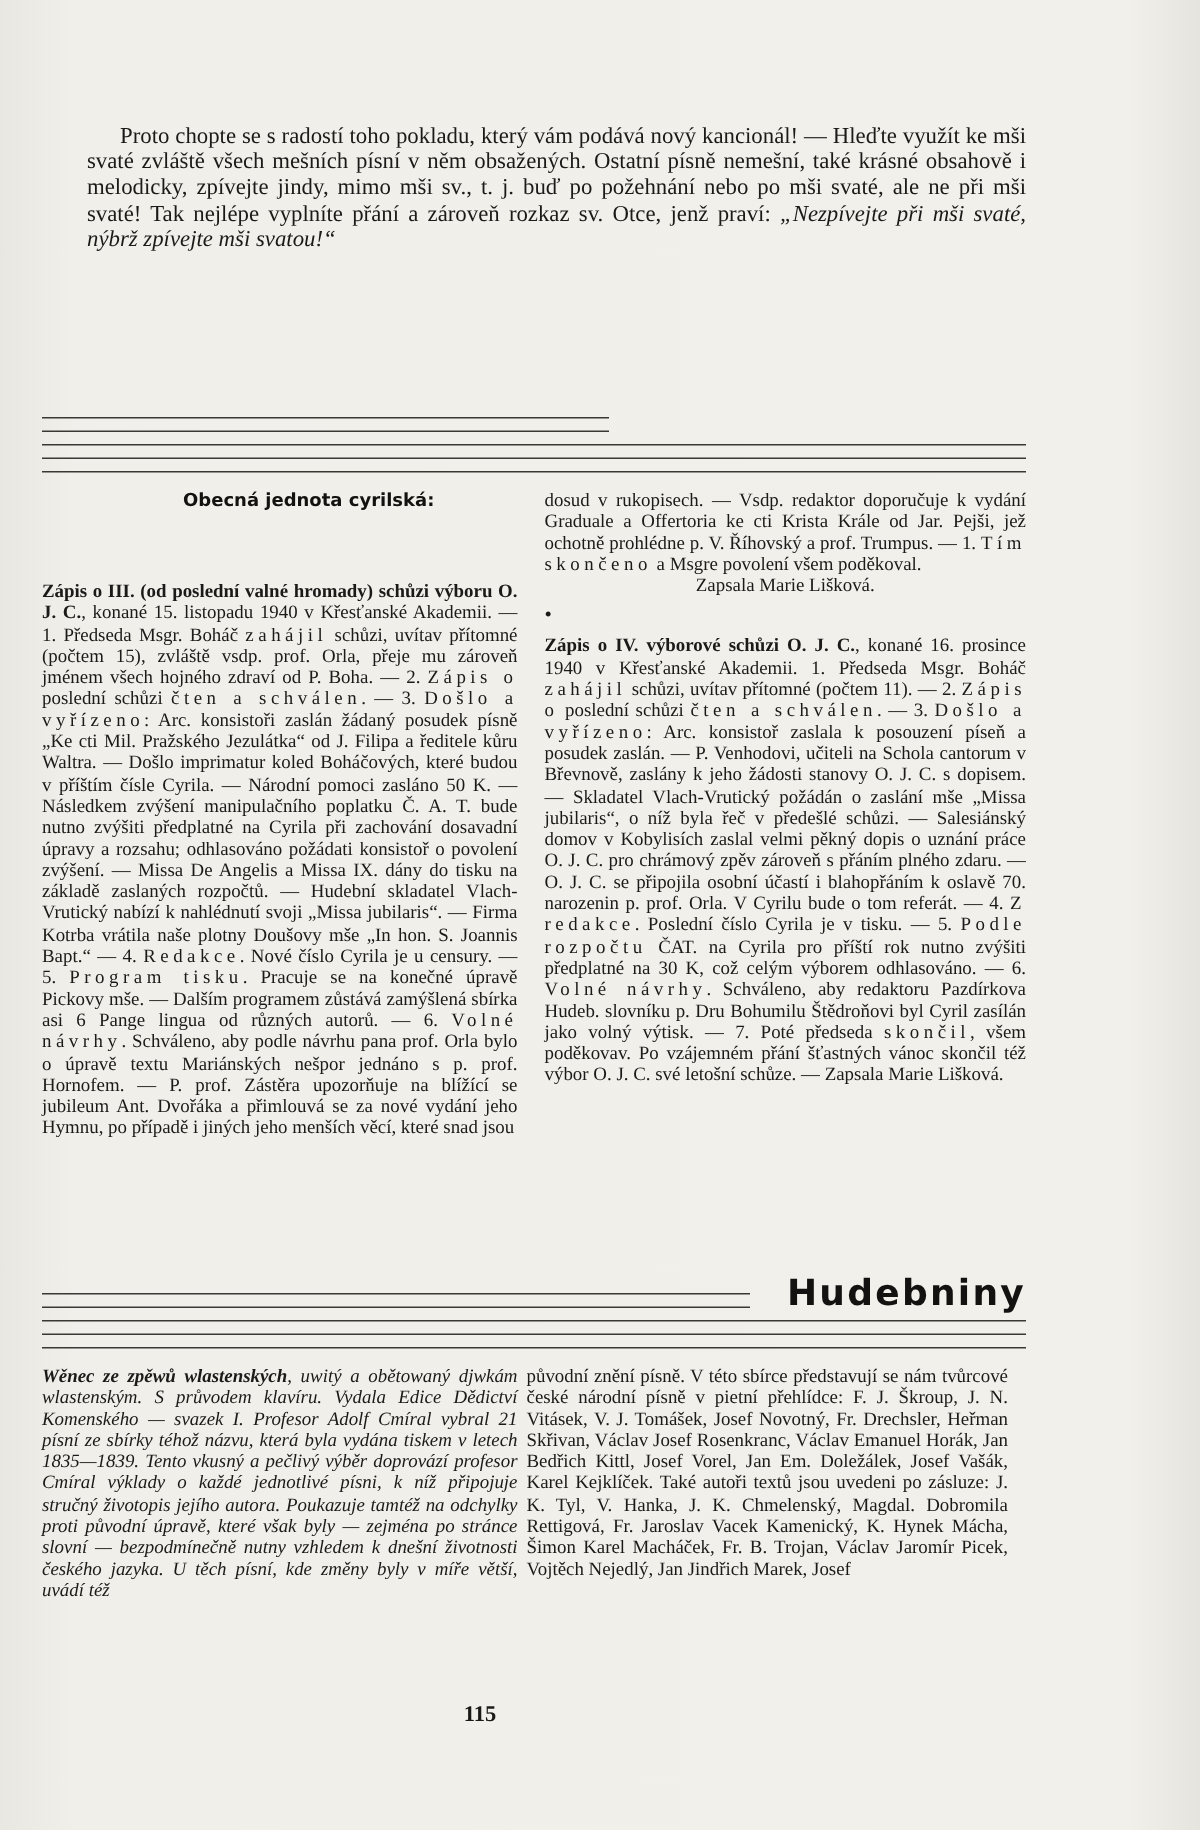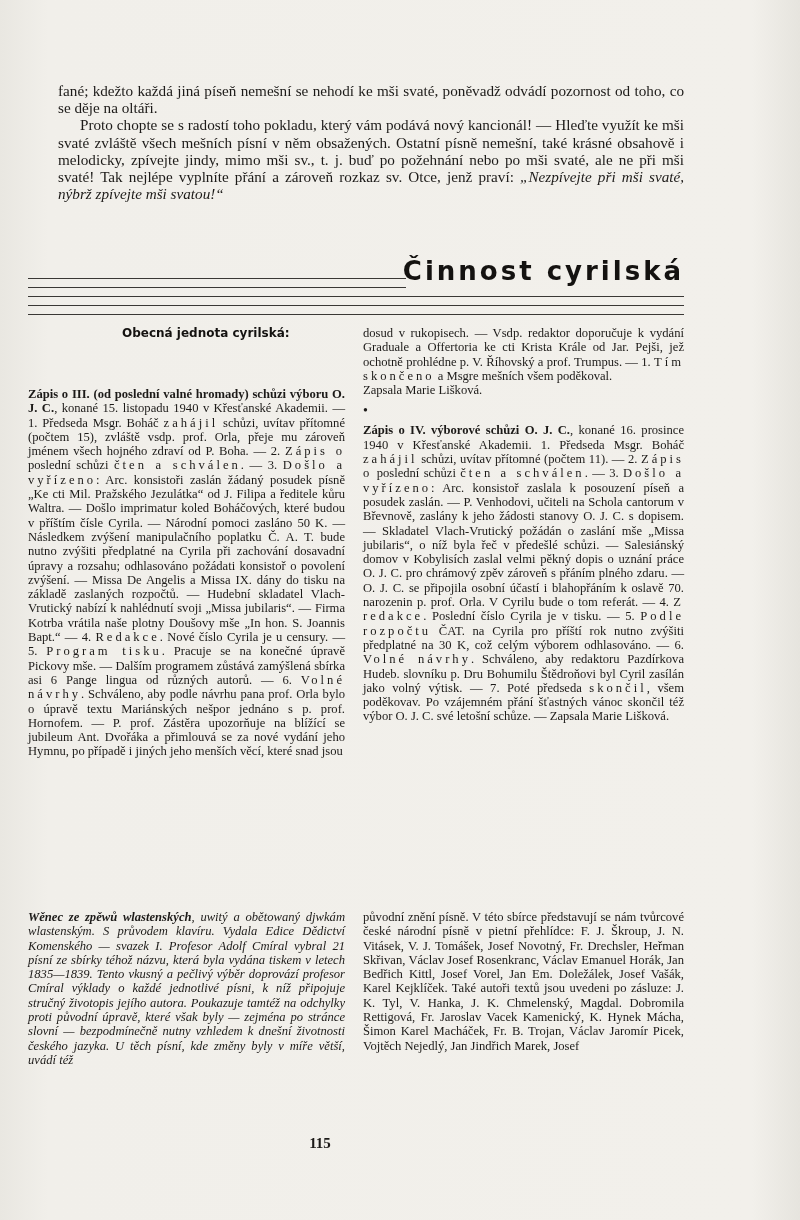--- a/index.html
+++ b/index.html
@@ -46,63 +46,69 @@
   .col {
     position: absolute; font-size: 12.6px; line-height: 14.3px;
     text-align: justify; hyphens: manual;
   }
   .col p { margin: 0; }
   .col b { font-weight: bold; }
   .sp { letter-spacing: 3px; }
   #col1 { left: 28px; top: 360px; width: 317px; margin-top: 27px; }
   #col2 { left: 363px; top: 326px; width: 321px; }
   #col3 { left: 28px; top: 910px; width: 317px; font-style: italic; }
-  #col4 { left: 363px; top: 910px; width: 321px; font-family: Liberation Serif, serif; }
-  .sign-row { display: flex; justify-content: flex-start; }
+  #col4 { left: 351px; top: 910px; width: 321px; font-family: Liberation Serif, serif; }
+  .sign-row { display: flex; justify-content: center; }
   .bullet { display: block; font-size: 14px; line-height: 20px; margin: 4px 0 2px 0; }
   .page-number {
     position: absolute; left: 0; width: 640px; top: 1135px; text-align: center;
     font-size: 15px; font-weight: bold;
   }
 </style>
 </head>
 <body>
 
 <div class="page">
 
   <div class="intro">
-    <p>fané; kdežto každá jiná píseň nemešní se nehodí ke mši svaté, poněvadž odvádí pozornost od toho, co se děje na oltáři.</p>
     <p class="indent"><span>Proto chopte se s radostí toho pokladu, který vám podává nový kancionál! — Hleďte využít ke mši svaté zvláště všech mešních písní v něm obsažených. Ostatní písně nemešní, také krásné obsahově i melodicky, zpívejte jindy, mimo mši sv., t. j. buď po požehnání nebo po mši svaté, ale ne při mši svaté! Tak nejlépe vyplníte přání a zároveň rozkaz sv. Otce, jenž praví: </span><span class="quote">„Nezpívejte při mši svaté, nýbrž zpívejte mši svatou!“</span></p>
   </div>
 
   <div class="section-head" id="head1">
     <div class="rule" style="top:22px;width:378px;"></div>
     <div class="rule" style="top:31px;width:378px;"></div>
     <div class="rule" style="top:40px;width:656px;"></div>
     <div class="rule" style="top:49px;width:656px;"></div>
     <div class="rule" style="top:58px;width:656px;"></div>
-    <div class="title">Činnost cyrilská</div>
   </div>
 
   <div class="subhead">Obecná jednota cyrilská:</div>
 
   <div class="col" id="col1">
     <p><b>Zápis o III. (od poslední valné hromady) schůzi výboru O. J. C.</b><span>, konané 15. listopadu 1940 v Křesťanské Akademii. — 1. Předseda Msgr. Boháč </span><span class="sp">zahájil</span><span> schůzi, uvítav přítomné (počtem 15), zvláště vsdp. prof. Orla, přeje mu zároveň jménem všech hojného zdraví od P. Boha. — 2. </span><span class="sp">Zápis o</span><span> poslední schůzi </span><span class="sp">čten a schválen</span><span>. — 3. </span><span class="sp">Došlo a vyřízeno</span><span>: Arc. konsistoři zaslán žádaný posudek písně „Ke cti Mil. Pražského Jezulátka“ od J. Filipa a ředitele kůru Waltra. — Došlo imprimatur koled Boháčových, které budou v příštím čísle Cyrila. — Národní pomoci zasláno 50 K. — Následkem zvýšení manipulačního poplatku Č. A. T. bude nutno zvýšiti předplatné na Cyrila při zachování dosavadní úpravy a rozsahu; odhlasováno požádati konsistoř o povolení zvýšení. — Missa De Angelis a Missa IX. dány do tisku na základě zaslaných rozpočtů. — Hudební skladatel Vlach-Vrutický nabízí k nahlédnutí svoji „Missa jubilaris“. — Firma Kotrba vrátila naše plotny Doušovy mše „In hon. S. Joannis Bapt.“ — 4. </span><span class="sp">Redakce</span><span>. Nové číslo Cyrila je u censury. — 5. </span><span class="sp">Program tisku</span><span>. Pracuje se na konečné úpravě Pickovy mše. — Dalším programem zůstává zamýšlená sbírka asi 6 Pange lingua od různých autorů. — 6. </span><span class="sp">Volné návrhy</span><span>. Schváleno, aby podle návrhu pana prof. Orla bylo o úpravě textu Mariánských nešpor jednáno s p. prof. Hornofem. — P. prof. Zástěra upozorňuje na blížící se jubileum Ant. Dvořáka a přimlouvá se za nové vydání jeho Hymnu, po případě i jiných jeho menších věcí, které snad jsou</span></p>
   </div>
 
   <div class="col" id="col2">
-    <p><span>dosud v rukopisech. — Vsdp. redaktor doporučuje k vydání Graduale a Offertoria ke cti Krista Krále od Jar. Pejši, jež ochotně prohlédne p. V. Říhovský a prof. Trumpus. — 1. </span><span class="sp">Tím skončeno</span><span> a Msgre mešních všem poděkoval.</span></p>
+    <p><span>dosud v rukopisech. — Vsdp. redaktor doporučuje k vydání Graduale a Offertoria ke cti Krista Krále od Jar. Pejši, jež ochotně prohlédne p. V. Říhovský a prof. Trumpus. — 1. </span><span class="sp">Tím skončeno</span><span> a Msgre povolení všem poděkoval.</span></p>
     <p class="sign-row">
         <span></span>
         <span>Zapsala Marie Lišková.</span>
       </p>
     <span class="bullet">•</span>
     <p><b>Zápis o IV. výborové schůzi O. J. C.</b><span>, konané 16. prosince 1940 v Křesťanské Akademii. 1. Předseda Msgr. Boháč </span><span class="sp">zahájil</span><span> schůzi, uvítav přítomné (počtem 11). — 2. </span><span class="sp">Zápis o</span><span> poslední schůzi </span><span class="sp">čten a schválen</span><span>. — 3. </span><span class="sp">Došlo a vyřízeno</span><span>: Arc. konsistoř zaslala k posouzení píseň a posudek zaslán. — P. Venhodovi, učiteli na Schola cantorum v Břevnově, zaslány k jeho žádosti stanovy O. J. C. s dopisem. — Skladatel Vlach-Vrutický požádán o zaslání mše „Missa jubilaris“, o níž byla řeč v předešlé schůzi. — Salesiánský domov v Kobylisích zaslal velmi pěkný dopis o uznání práce O. J. C. pro chrámový zpěv zároveň s přáním plného zdaru. — O. J. C. se připojila osobní účastí i blahopřáním k oslavě 70. narozenin p. prof. Orla. V Cyrilu bude o tom referát. — 4. </span><span class="sp">Z redakce</span><span>. Poslední číslo Cyrila je v tisku. — 5. </span><span class="sp">Podle rozpočtu</span><span> ČAT. na Cyrila pro příští rok nutno zvýšiti předplatné na 30 K, což celým výborem odhlasováno. — 6. </span><span class="sp">Volné návrhy</span><span>. Schváleno, aby redaktoru Pazdírkova Hudeb. slovníku p. Dru Bohumilu Štědroňovi byl Cyril zasílán jako volný výtisk. — 7. Poté předseda </span><span class="sp">skončil</span><span>, všem poděkovav. Po vzájemném přání šťastných vánoc skončil též výbor O. J. C. své letošní schůze. — Zapsala Marie Lišková.</span></p>
   </div>
 
+  <div class="section-head" id="head2">
+    <div class="rule" style="top:14px;width:472px;"></div>
+    <div class="rule" style="top:23px;width:472px;"></div>
+    <div class="rule" style="top:32px;width:656px;"></div>
+    <div class="rule" style="top:41px;width:656px;"></div>
+    <div class="rule" style="top:50px;width:656px;"></div>
+    <div class="title">Hudebniny</div>
+  </div>
 
   <div class="col" id="col3">
     <p><b>Wěnec ze zpěwů wlastenských</b><span>, uwitý a obětowaný djwkám wlastenským. S průvodem klavíru. Vydala Edice Dědictví Komenského — svazek I. Profesor Adolf Cmíral vybral 21 písní ze sbírky téhož názvu, která byla vydána tiskem v letech 1835—1839. Tento vkusný a pečlivý výběr doprovází profesor Cmíral výklady o každé jednotlivé písni, k níž připojuje stručný životopis jejího autora. Poukazuje tamtéž na odchylky proti původní úpravě, které však byly — zejména po stránce slovní — bezpodmínečně nutny vzhledem k dnešní životnosti českého jazyka. U těch písní, kde změny byly v míře větší, uvádí též</span></p>
   </div>
 
   <div class="col" id="col4">
     <p>původní znění písně. V této sbírce představují se nám tvůrcové české národní písně v pietní přehlídce: F. J. Škroup, J. N. Vitásek, V. J. Tomášek, Josef Novotný, Fr. Drechsler, Heřman Skřivan, Václav Josef Rosenkranc, Václav Emanuel Horák, Jan Bedřich Kittl, Josef Vorel, Jan Em. Doležálek, Josef Vašák, Karel Kejklíček. Také autoři textů jsou uvedeni po zásluze: J. K. Tyl, V. Hanka, J. K. Chmelenský, Magdal. Dobromila Rettigová, Fr. Jaroslav Vacek Kamenický, K. Hynek Mácha, Šimon Karel Macháček, Fr. B. Trojan, Václav Jaromír Picek, Vojtěch Nejedlý, Jan Jindřich Marek, Josef</p>
   </div>
 
   <div class="page-number">115</div>

